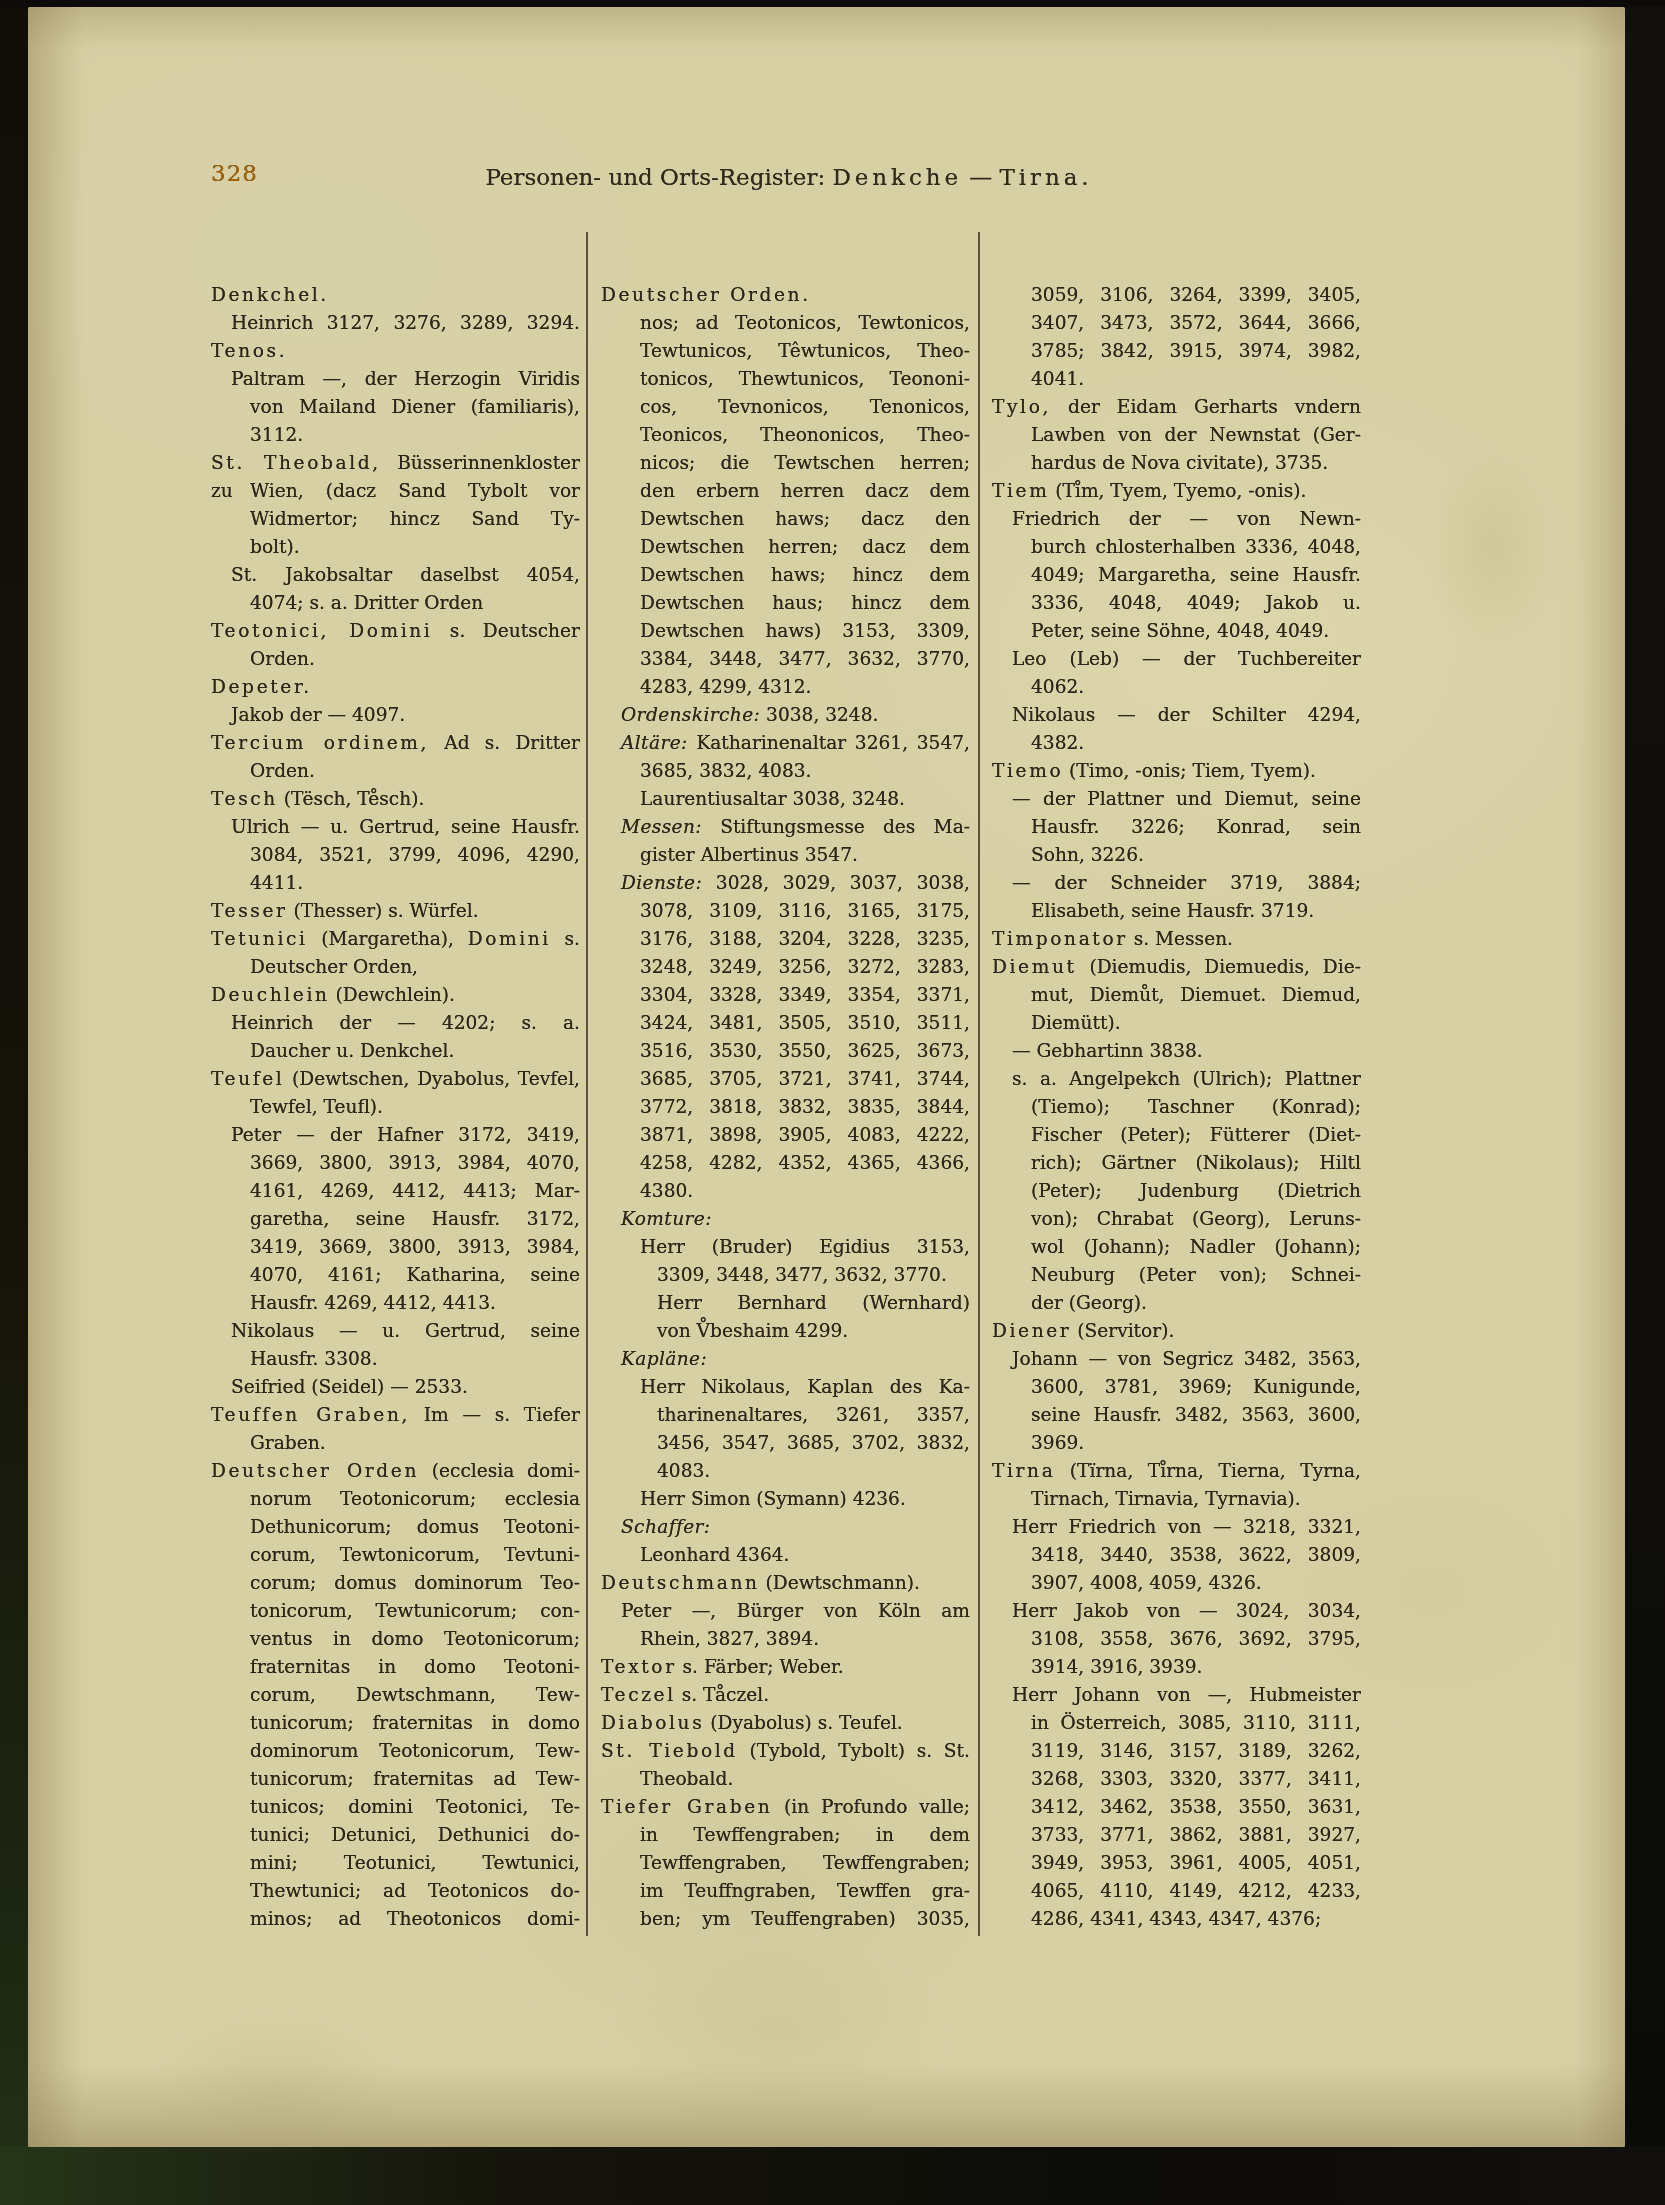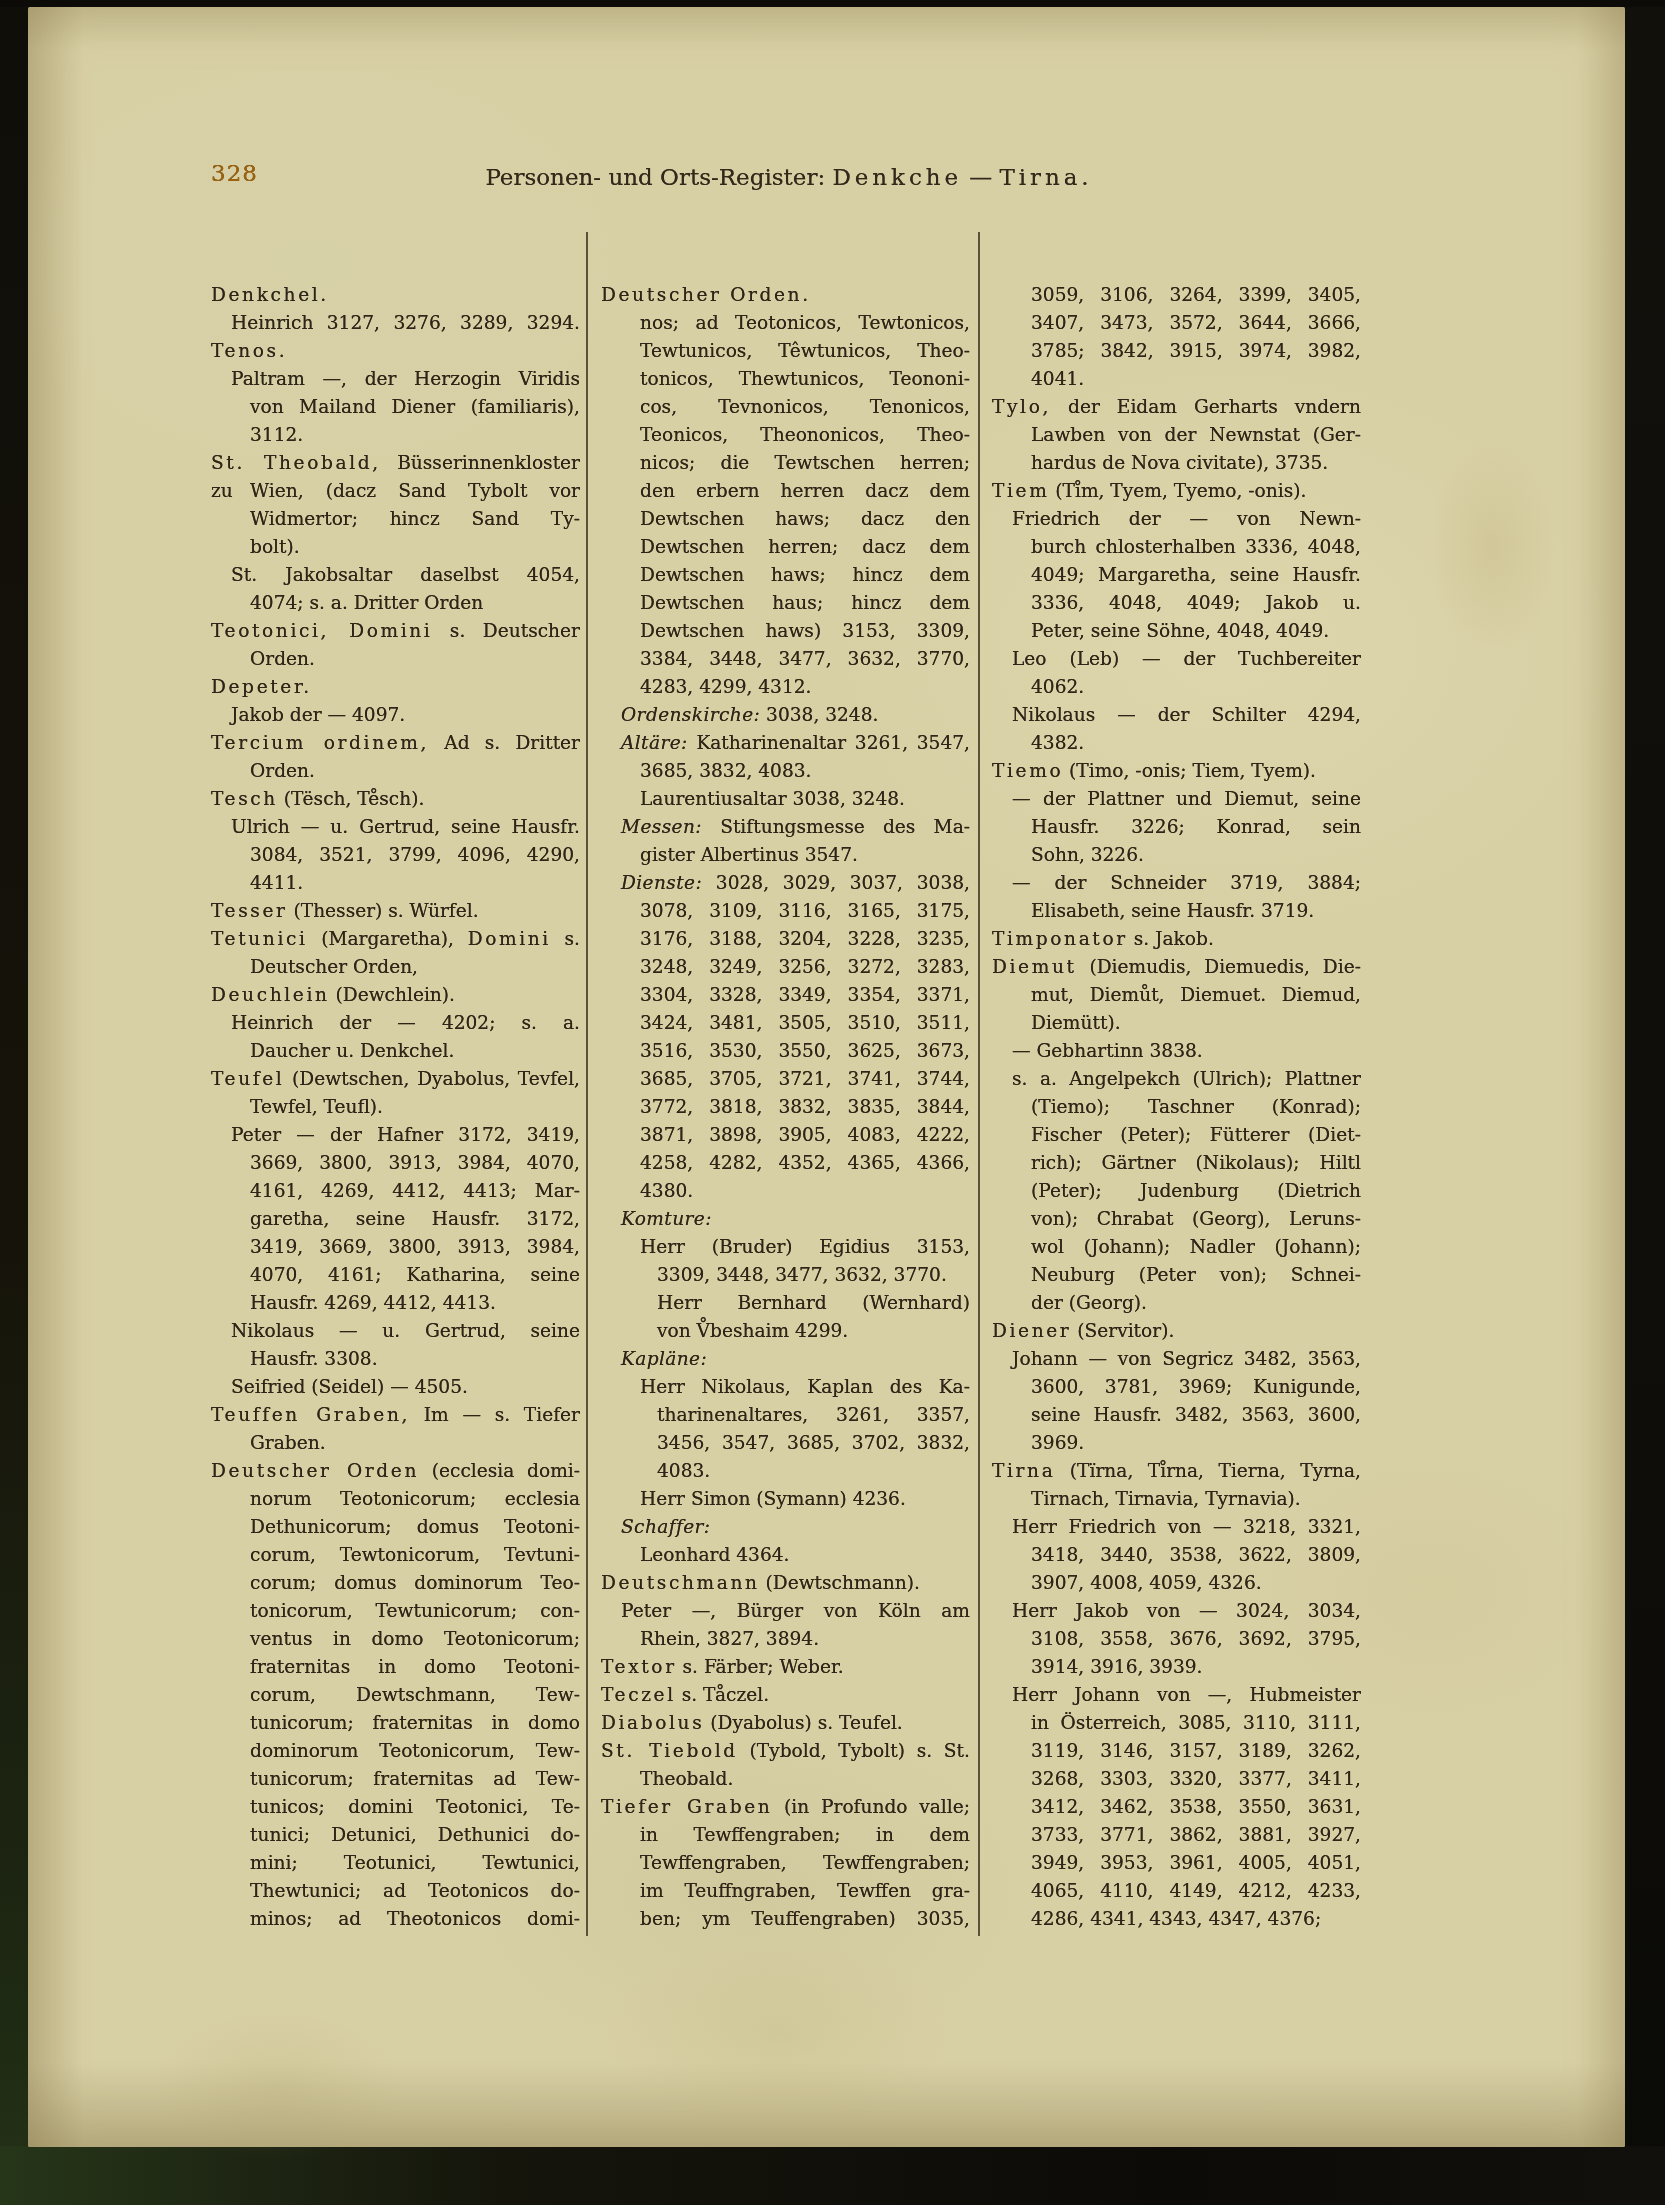--- a/index.html
+++ b/index.html
@@ -122,21 +122,21 @@
     <div class="line i2"><span>Tewfel, Teufl).</span></div>
     <div class="line i1 j"><span>Peter — der Hafner 3172, 3419,</span></div>
     <div class="line i2 j"><span>3669, 3800, 3913, 3984, 4070,</span></div>
     <div class="line i2 j"><span>4161, 4269, 4412, 4413; Mar-</span></div>
     <div class="line i2 j"><span>garetha, seine Hausfr. 3172,</span></div>
     <div class="line i2 j"><span>3419, 3669, 3800, 3913, 3984,</span></div>
     <div class="line i2 j"><span>4070, 4161; Katharina, seine</span></div>
     <div class="line i2"><span>Hausfr. 4269, 4412, 4413.</span></div>
     <div class="line i1 j"><span>Nikolaus — u. Gertrud, seine</span></div>
     <div class="line i2"><span>Hausfr. 3308.</span></div>
-    <div class="line i1"><span>Seifried (Seidel) — 4505.</span></div>
+    <div class="line i1"><span>Seifried (Seidel) — 2533.</span></div>
     <div class="line i0 j"><span class="sp">Teuffen Graben,</span><span> Im — s. Tiefer</span></div>
     <div class="line i2"><span>Graben.</span></div>
     <div class="line i0 j"><span class="sp">Deutscher Orden</span><span> (ecclesia domi-</span></div>
     <div class="line i2 j"><span>norum Teotonicorum; ecclesia</span></div>
     <div class="line i2 j"><span>Dethunicorum; domus Teotoni-</span></div>
     <div class="line i2 j"><span>corum, Tewtonicorum, Tevtuni-</span></div>
     <div class="line i2 j"><span>corum; domus dominorum Teo-</span></div>
     <div class="line i2 j"><span>tonicorum, Tewtunicorum; con-</span></div>
     <div class="line i2 j"><span>ventus in domo Teotonicorum;</span></div>
     <div class="line i2 j"><span>fraternitas in domo Teotoni-</span></div>
@@ -228,21 +228,21 @@
     <div class="line i1 j"><span>Leo (Leb) — der Tuchbereiter</span></div>
     <div class="line i2"><span>4062.</span></div>
     <div class="line i1 j"><span>Nikolaus — der Schilter 4294,</span></div>
     <div class="line i2"><span>4382.</span></div>
     <div class="line i0"><span class="sp">Tiemo</span><span> (Timo, -onis; Tiem, Tyem).</span></div>
     <div class="line i1 j"><span>— der Plattner und Diemut, seine</span></div>
     <div class="line i2 j"><span>Hausfr. 3226; Konrad, sein</span></div>
     <div class="line i2"><span>Sohn, 3226.</span></div>
     <div class="line i1 j"><span>— der Schneider 3719, 3884;</span></div>
     <div class="line i2"><span>Elisabeth, seine Hausfr. 3719.</span></div>
-    <div class="line i0"><span class="sp">Timponator</span><span> s. Jakob.</span></div>
+    <div class="line i0"><span class="sp">Timponator</span><span> s. Messen.</span></div>
     <div class="line i0 j"><span class="sp">Diemut</span><span> (Diemudis, Diemuedis, Die-</span></div>
     <div class="line i2 j"><span>mut, Diemůt, Diemuet. Diemud,</span></div>
     <div class="line i2"><span>Diemütt).</span></div>
     <div class="line i1"><span>— Gebhartinn 3838.</span></div>
     <div class="line i1 j"><span>s. a. Angelpekch (Ulrich); Plattner</span></div>
     <div class="line i2 j"><span>(Tiemo); Taschner (Konrad);</span></div>
     <div class="line i2 j"><span>Fischer (Peter); Fütterer (Diet-</span></div>
     <div class="line i2 j"><span>rich); Gärtner (Nikolaus); Hiltl</span></div>
     <div class="line i2 j"><span>(Peter); Judenburg (Dietrich</span></div>
     <div class="line i2 j"><span>von); Chrabat (Georg), Leruns-</span></div>

